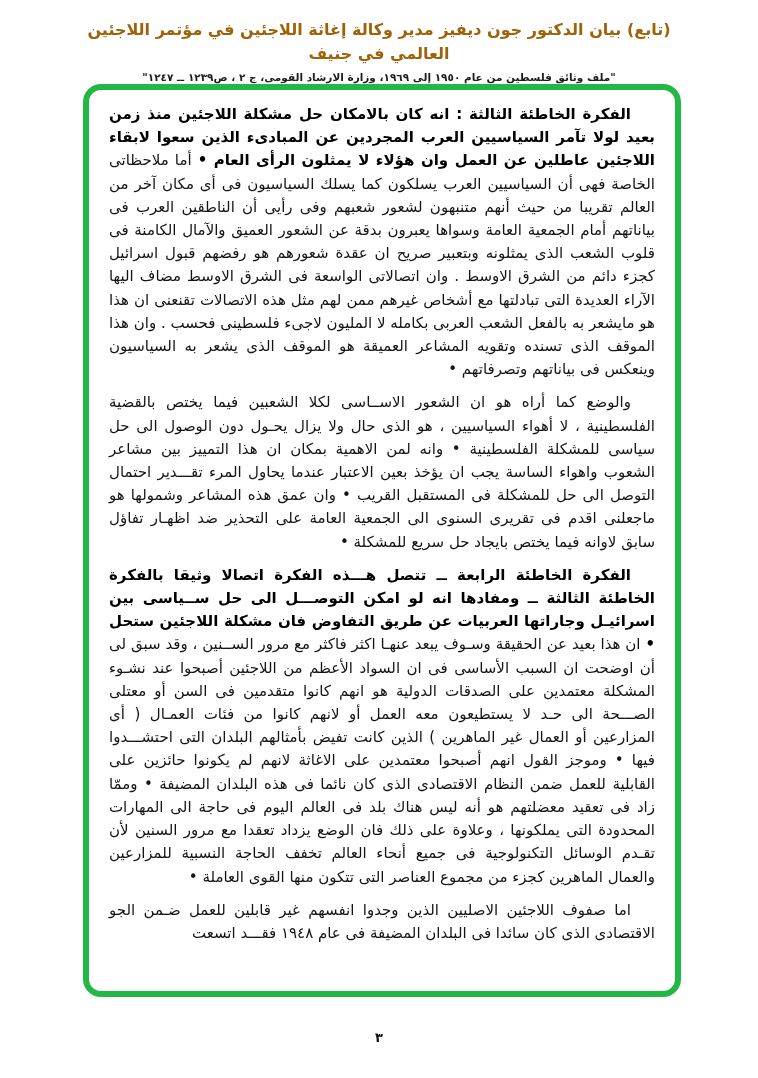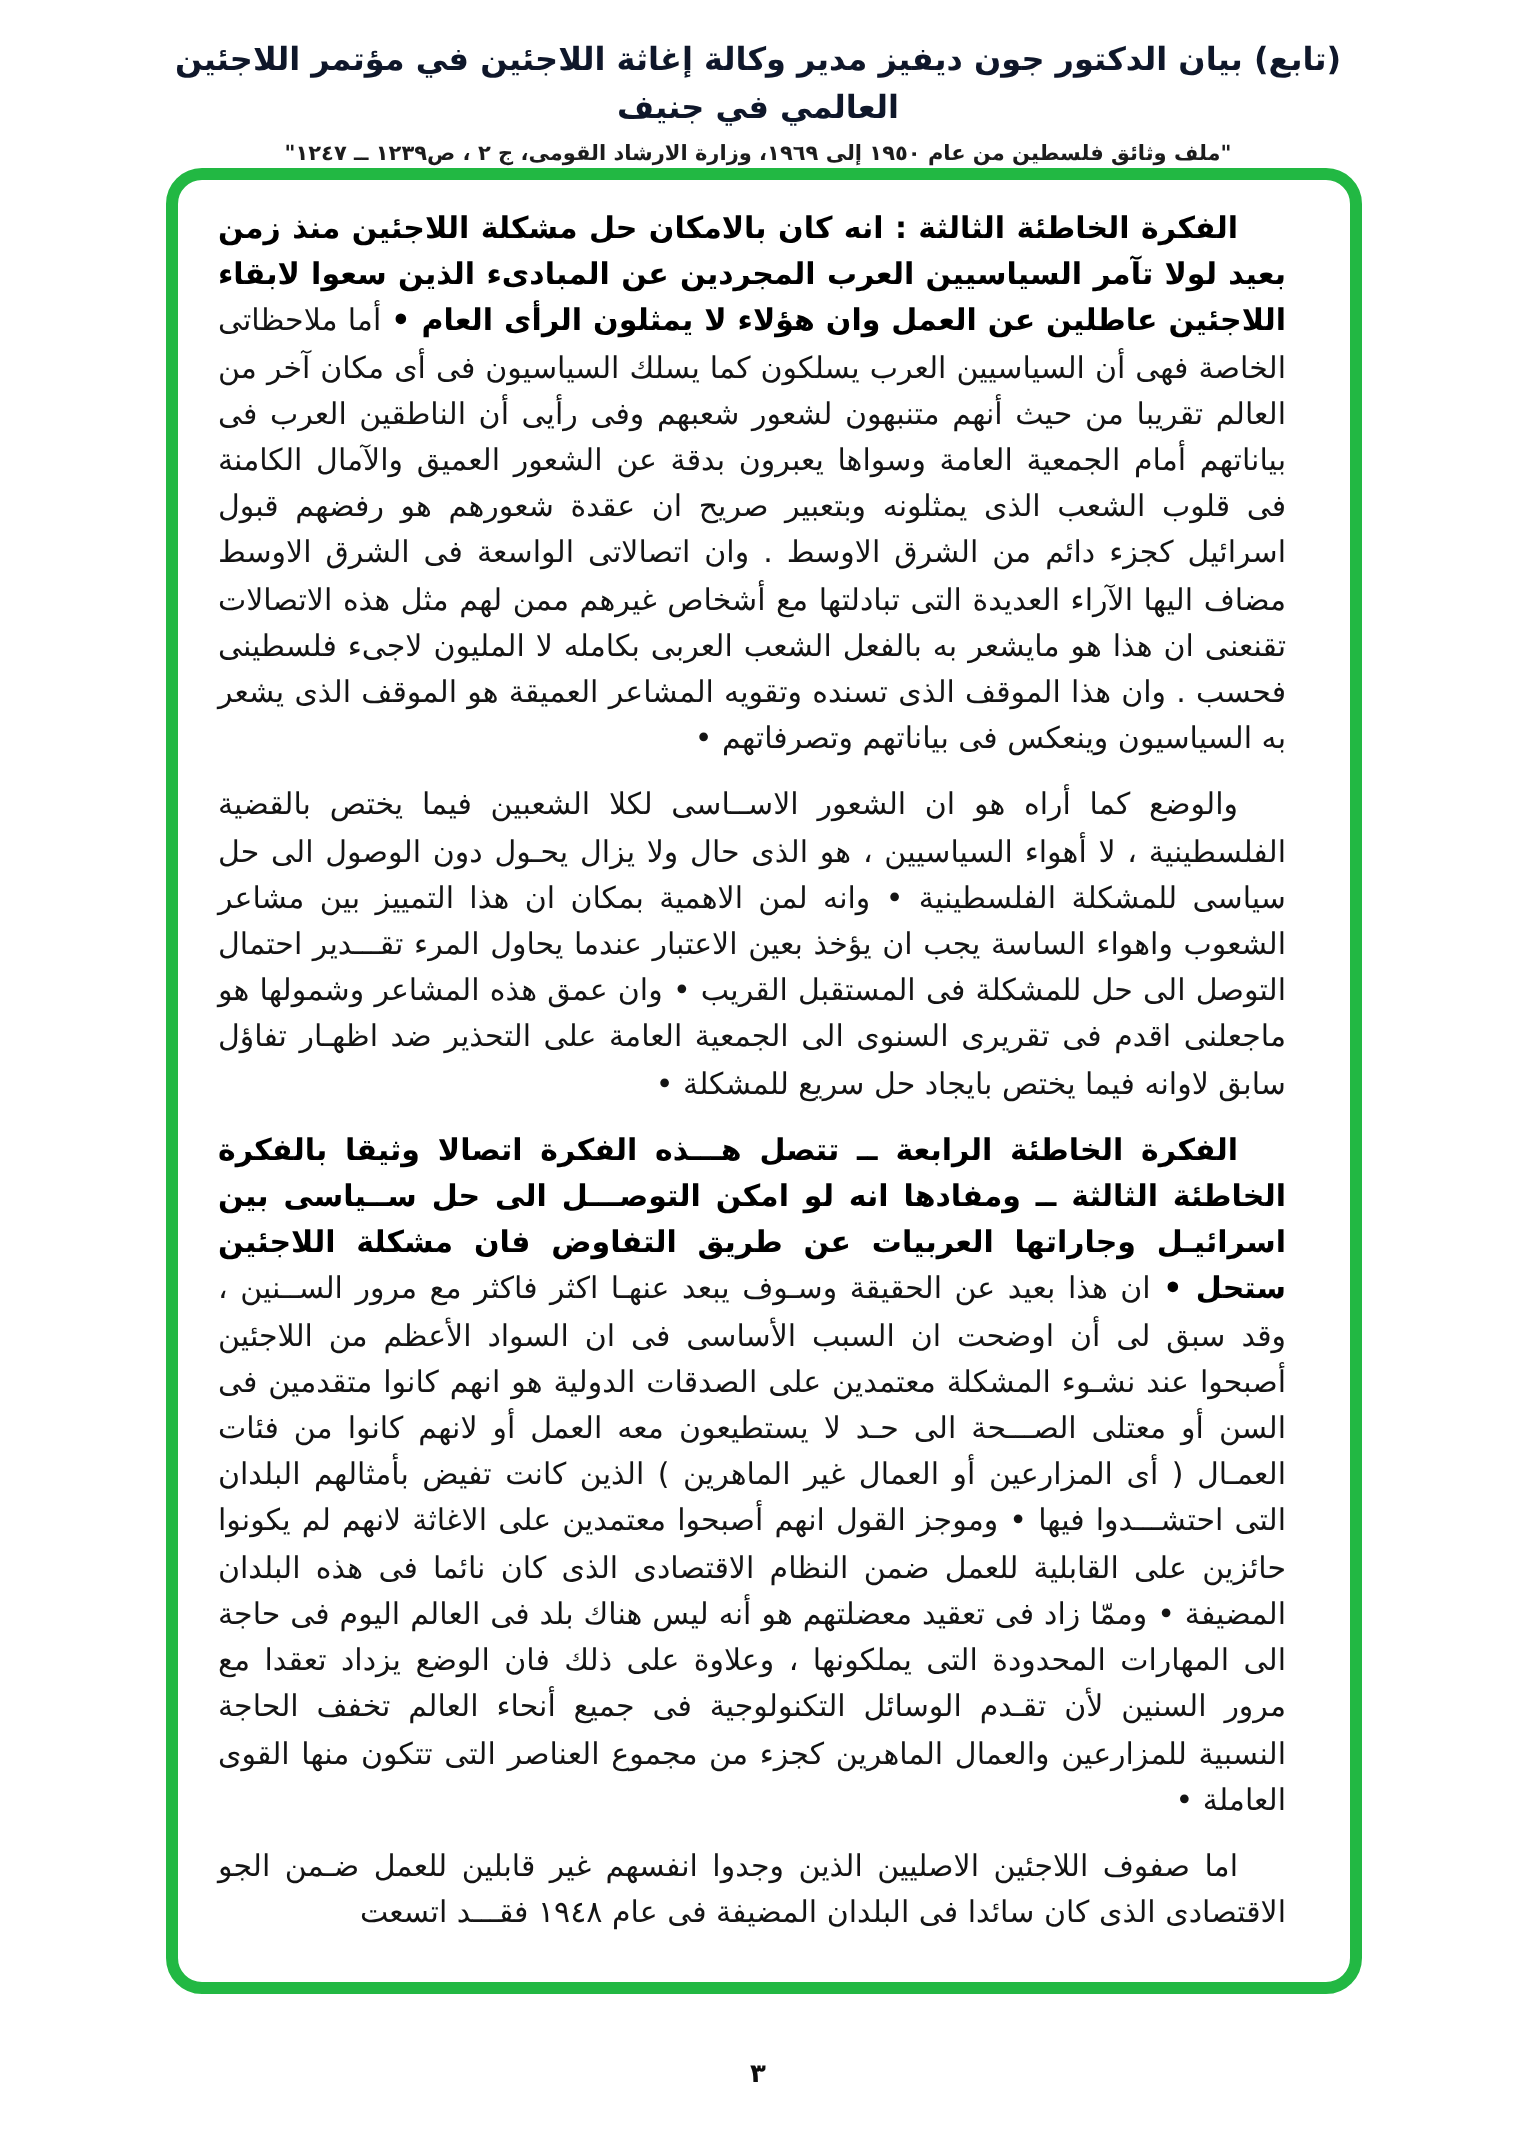--- a/index.html
+++ b/index.html
@@ -22,21 +22,21 @@
     position: absolute;
     top: 18px;
     right: 70px;
     left: 70px;
     text-align: center;
   }
   .doc-title {
     font-size: 16px;
     font-weight: bold;
     line-height: 1.5;
-    color: #0f172a;
+    color: #a16207;
   }
   .doc-source {
     margin-top: 5px;
     font-size: 10.5px;
     font-weight: bold;
     color: #1c1c1c;
   }
   
   .text-frame {
     position: absolute;
@@ -45,21 +45,21 @@
     width: 598px;
     height: 913px;
     box-sizing: border-box;
     border: 6px solid #22b843;
     border-radius: 18px;
     padding: 13px 20px 8px 20px;
     overflow: hidden;
     background: #ffffff;
   }
   .text-frame p {
-    margin: 0 12px 10px 0;
+    margin: 0 0 10px 0;
     font-size: 15px;
     line-height: 23.2px;
     text-align: justify;
     text-indent: 24px;
     color: #141414;
   }
   .text-frame p .lead {
     font-weight: bold;
     color: #000000;
   }

